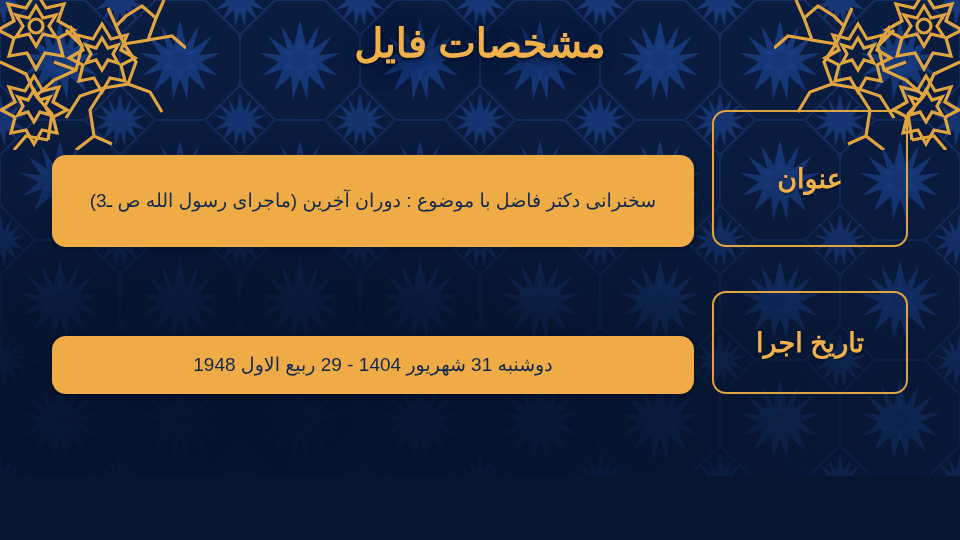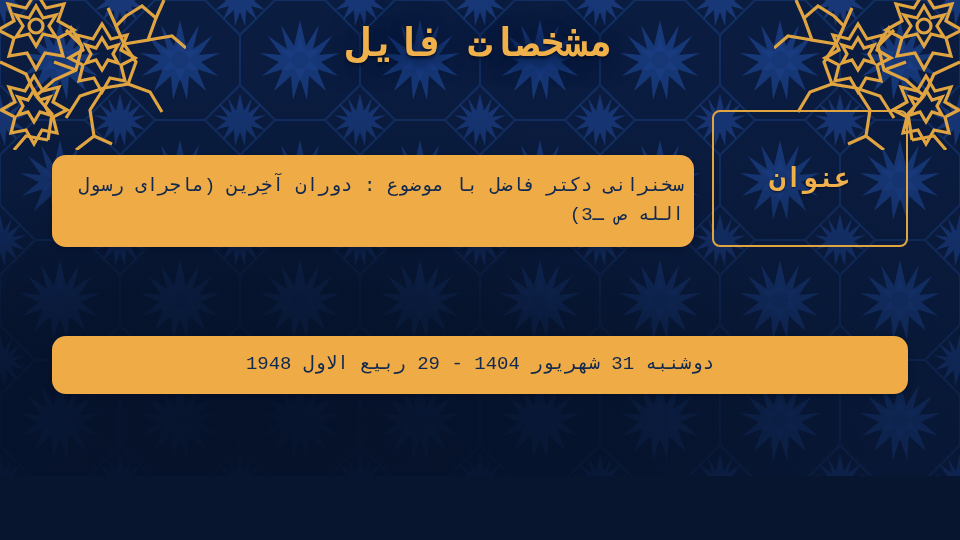--- a/index.html
+++ b/index.html
@@ -8,21 +8,21 @@
     padding: 0;
     background: #07152f;
   }
 
   .slide {
     position: relative;
     width: 960px;
     height: 476px;
     overflow: hidden;
     background-color: #a21caf;
-    font-family: Liberation Mono, monospace;
+    font-family: Liberation Sans, sans-serif;
     direction: rtl;
   }
 
   
   .bg-base {
     position: absolute;
     inset: 0;
     background-color: #0a1c40;
   }
 
@@ -85,21 +85,21 @@
     display: flex;
     flex-direction: row;
     align-items: stretch;
     gap: 18px;
     margin-bottom: 22px;
   }
 
   .row-label {
     flex: 0 0 196px;
     border: 2px solid #e0a441;
-    border-radius: 8px;
+    border-radius: 14px;
     display: flex;
     align-items: center;
     justify-content: center;
     color: #f0b04a;
     font-size: 27px;
     font-weight: bold;
     background: transparent;
     text-shadow: 0 1px 2px rgba(5,15,35,0.8);
     box-sizing: border-box;
   }
@@ -249,20 +249,21 @@
       <div class="row-label">عنوان</div>
       <div class="row-value">
         <span class="value-text">سخنرانی دکتر فاضل با موضوع : دوران آخِرین (ماجرای رسول الله ص ـ3)</span>
       </div>
     </div>
 
     <div class="row row-place">
     </div>
 
     <div class="row row-date">
+      <div class="row-label">تاریخ اجرا</div>
       <div class="row-value">
         <span class="value-text">دوشنبه 31 شهریور 1404 - 29 ربیع الاول 1948</span>
       </div>
     </div>
 
   </div>
 
 </div>
 
 </body></html>

